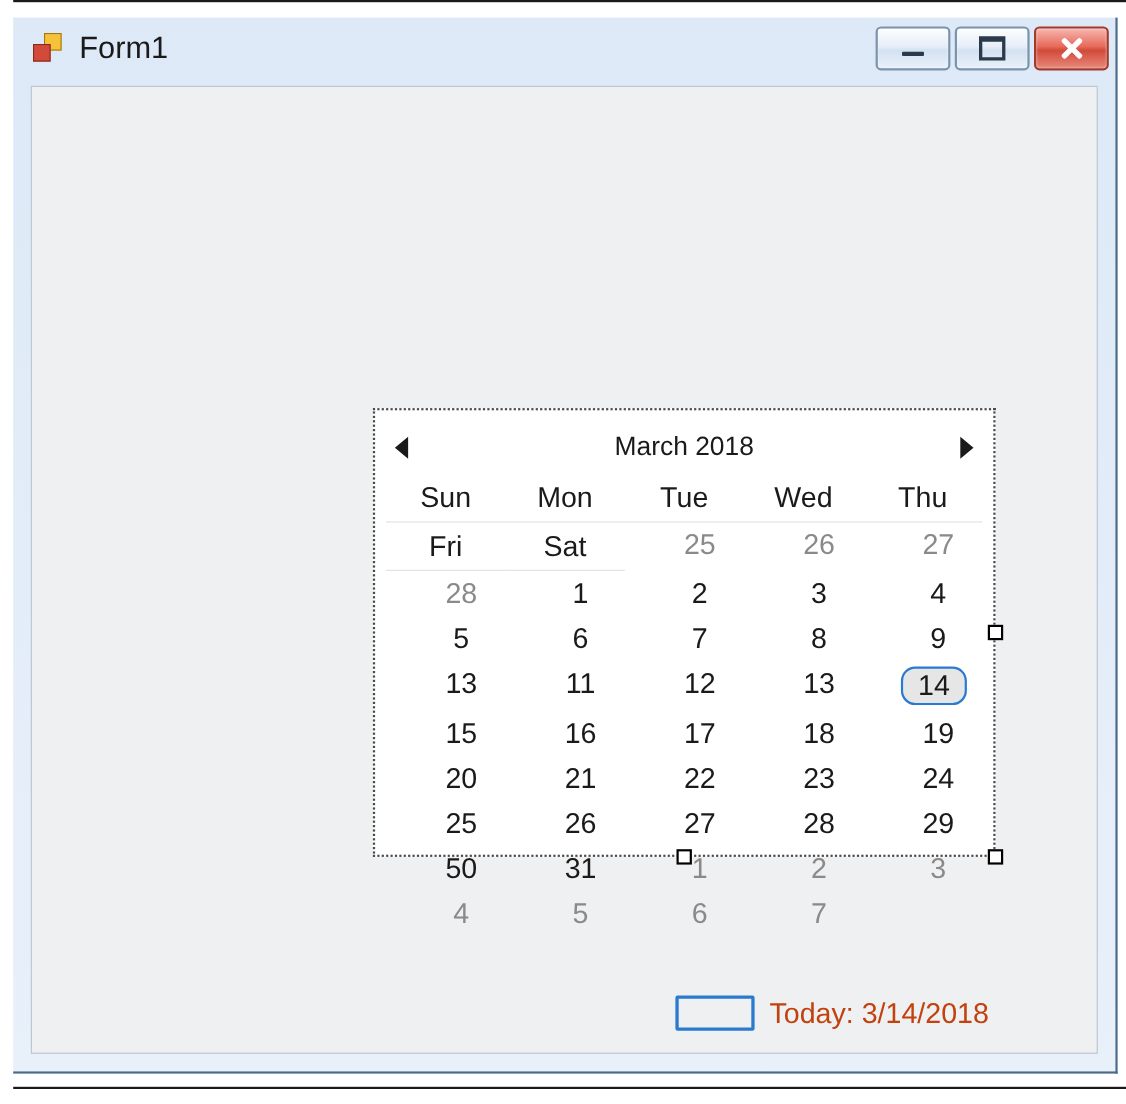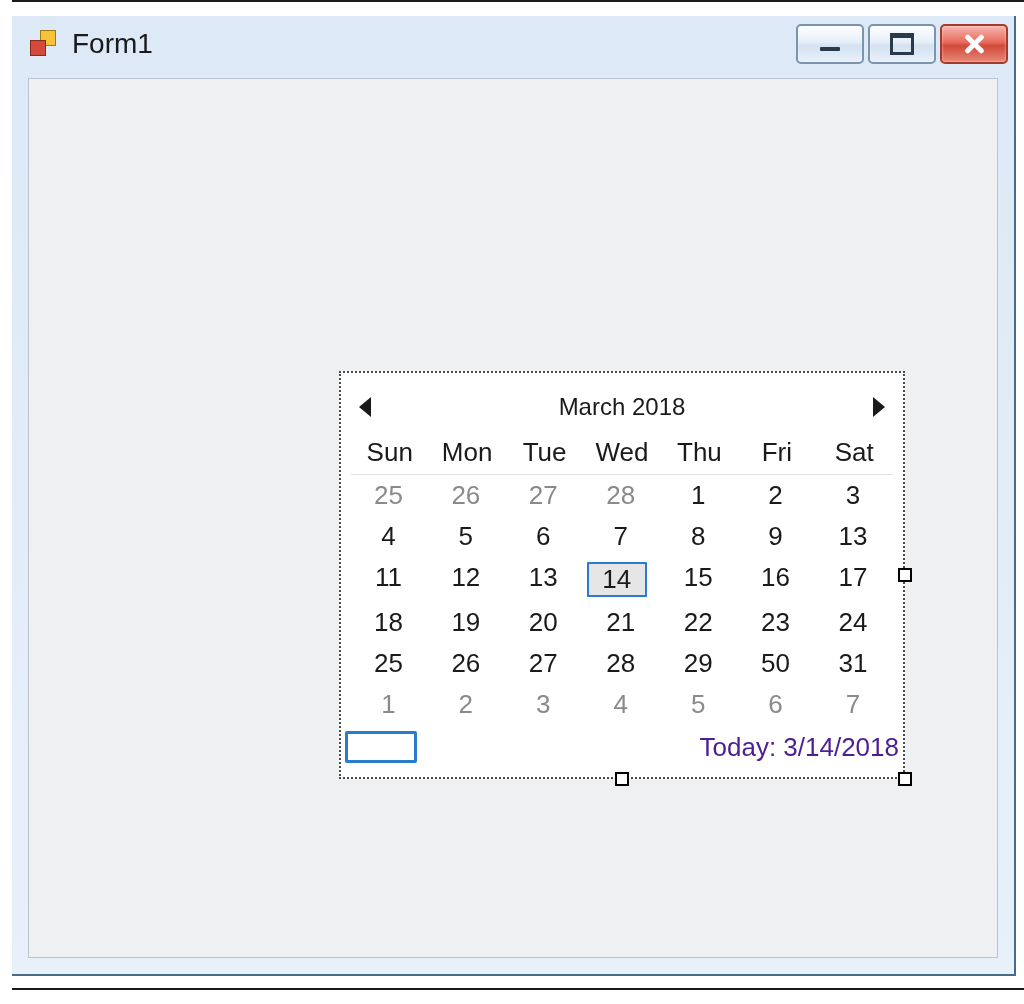--- a/index.html
+++ b/index.html
@@ -146,21 +146,21 @@
     border-right: 12px solid #1a1a1a;
   }
   .cal-arrow.right {
     border-top: 10px solid transparent;
     border-bottom: 10px solid transparent;
     border-left: 12px solid #1a1a1a;
   }
 
   .cal-grid {
     display: grid;
-    grid-template-columns: repeat(7, 1fr);
+    grid-template-columns: repeat(5, 1fr);
     text-align: center;
     font-size: 26px;
     color: #1a1a1a;
     padding: 0 6px;
   }
   .cal-header-cell {
     font-weight: 400;
     padding: 6px 0;
     border-bottom: 1px solid #e0e0e0;
   }
@@ -175,32 +175,33 @@
   }
   .cal-cell .daynum {
     display: inline-block;
     min-width: 40px;
     padding: 0px 6px;
     text-align: center;
   }
   .cal-cell.selected .daynum {
     background: #e6e6e6;
     border: 2px solid #2a7ad0;
-    border-radius: 1px;
+    border-radius: 13px;
     padding: 0px 8px;
   }
 
   .cal-footer {
     display: flex;
     align-items: center;
-    justify-content: space-between;
+    justify-content: flex-end;
     gap: 14px;
     padding: 6px 0 4px 0;
     font-size: 26px;
-    color: #4c1d95;
+    color: #c2410c;
+    margin-top: 48px;
   }
   .today-box {
     width: 66px;
     height: 26px;
     border: 3px solid #2a7ad0;
     border-radius: 2px;
   }
 
   
   .handle {

